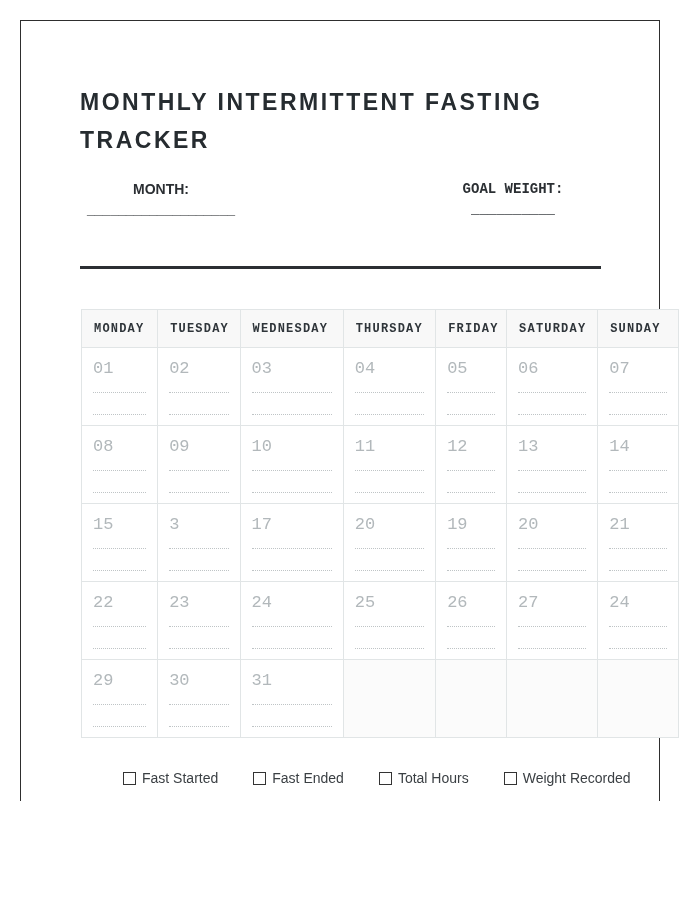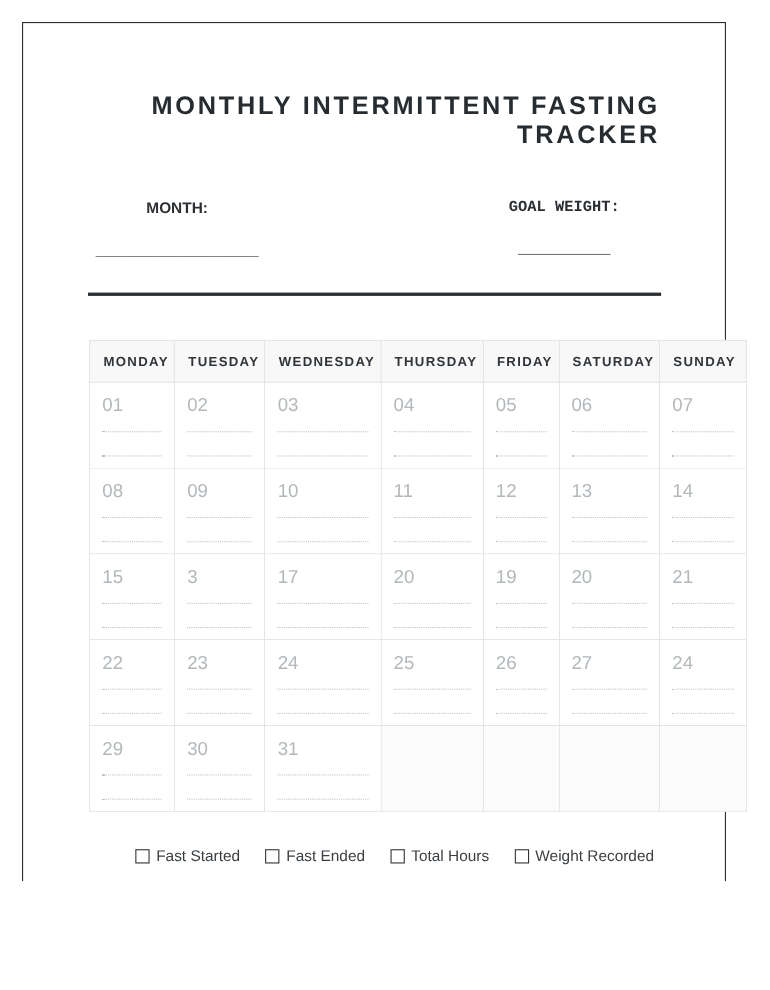--- a/index.html
+++ b/index.html
@@ -1,37 +1,37 @@
 <!DOCTYPE html>
 <html><head>
 <meta charset="utf-8">
 <style>
   html, body { margin:0; padding:0; background:#ffffff; }
   body { width:700px; height:900px; position:relative; overflow:hidden; font-family:"Liberation Sans", sans-serif; color:#2b2f33; }
   .page-border { position:absolute; left:20px; top:20px; width:640px; height:781px; border-top:1px solid #2e2e2e; border-left:1px solid #2e2e2e; border-right:1px solid #2e2e2e; box-sizing:border-box; z-index:1; }
-  .title { position:absolute; left:80px; width:520px; top:83px; text-align:right; font-weight:bold; font-size:23px; letter-spacing:2.5px; line-height:26px; color:#262c30; z-index:2; }
+  .title { position:absolute; left:80px; width:520px; top:83px; text-align:left; font-weight:bold; font-size:23px; letter-spacing:2.5px; line-height:38px; color:#262c30; z-index:2; }
   .fields { position:absolute; left:80px; top:180px; width:520px; z-index:2; font-weight:bold; font-size:14px; color:#2b2f33; }
   .field { position:absolute; text-align:center; }
   .field .lbl { display:block; height:18px; line-height:18px; }
-  .field .val { display:block; line-height:22px; margin-top:18px; }
+  .field .val { display:block; line-height:22px; margin-top:0; }
   .f-month { left:0; width:162px; top:0;text-align:center; }
   .f-protocol { left:174px; width:200px; top:0; }
   .f-goal { left:377px; width:112px; top:0;font-family:Liberation Mono, monospace; }
   .divider { position:absolute; left:80px; top:266px; width:521px; height:0; border-top:3px solid #2b2f33; z-index:2; }
   .cal { position:absolute; left:81px; top:309px; border-collapse:collapse; z-index:3; background:#fff; table-layout:fixed; }
   .cal th, .cal td { border:1px solid #e1e5e6; padding:0; }
   .cal th { height:38px; background:#f8f8f8; font-size:12px; font-weight:bold; letter-spacing:1.2px; color:#2f353a; text-align:left; padding-left:12px; box-sizing:border-box; white-space:nowrap; overflow:hidden; }
   .cal td { height:77px; vertical-align:top; position:relative; background:#fff; }
   .cal td.empty { background:#fbfbfb; }
   .daynum { position:absolute; left:11px; top:11px; font-size:17px; color:#b2b8bb; }
   .dotline { position:absolute; left:11px; right:11px; height:0; border-top:1px dotted #bfc4c6; }
   .dl1 { top:44px; }
   .dl2 { top:66px; }
-  .clip { position:absolute; left:0; top:0; width:679px; height:900px; overflow:hidden; z-index:3; }
-  .legend { position:absolute; left:123px; top:770px; display:flex; gap:4px; font-size:14px; color:#3a3f43; z-index:2; }
+  .clip { position:absolute; left:0; top:0; width:679px; height:900px; overflow:hidden; z-index:3;font-family:Liberation Mono, monospace; }
+  .legend { position:absolute; left:123px; top:770px; display:flex; gap:16px; font-size:14px; color:#3a3f43; z-index:2; }
   .legend-item { display:flex; align-items:center; margin-right:19px; }
   .box { width:13px; height:13px; border:1px solid #333; box-sizing:border-box; margin-right:6px; background:#fff; }
 </style>
 </head>
 <body>
 
 <div class="page-border"></div>
 
 <div class="title">MONTHLY INTERMITTENT FASTING TRACKER</div>
 

